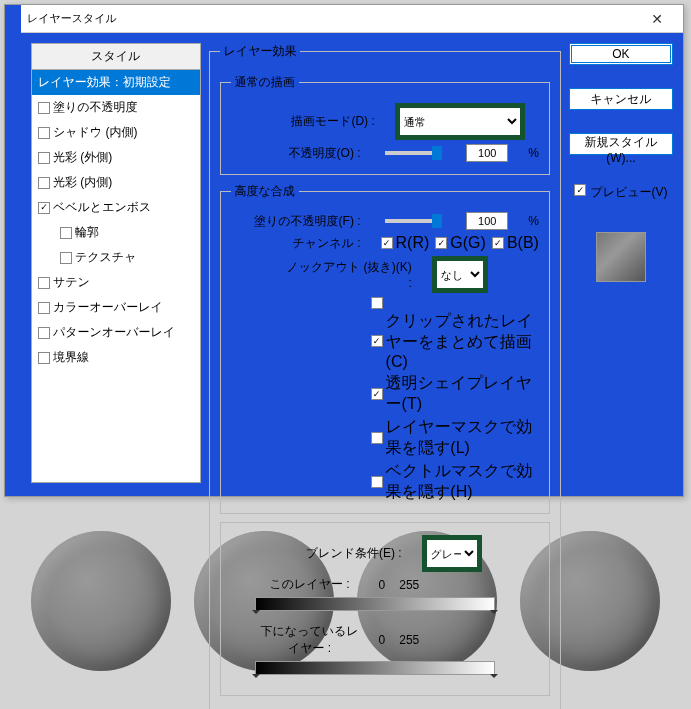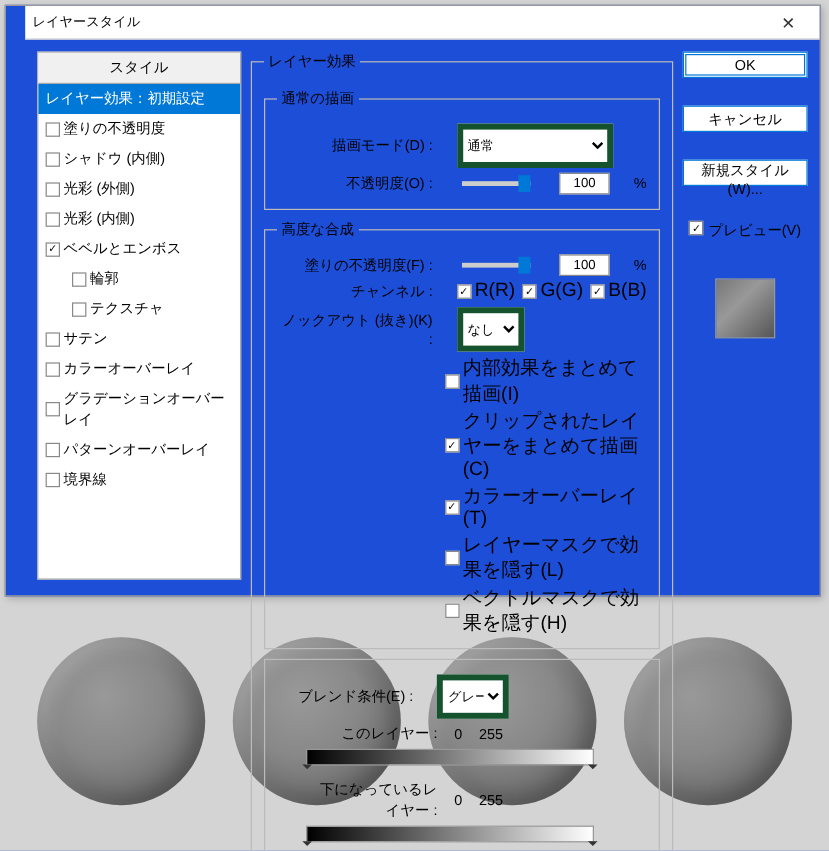--- a/index.html
+++ b/index.html
@@ -12,21 +12,21 @@
 .style-header { background: #F0F0F0; border-bottom: 1px solid #AAA; text-align: center; padding: 4px 0; font-size: 12px; }
 .style-item { padding: 4px 6px; display: flex; align-items: center; gap: 3px; font-size: 12px; }
 .style-item.selected { background: #0078D7; color: #FFF; }
 .style-item.indent { padding-left: 28px; }
 .chk { width: 12px; height: 12px; border: 1px solid #888; background: #FFF; display: inline-flex; align-items: center; justify-content: center; flex-shrink: 0; font-size: 9px; line-height: 1; }
 .chk.checked::after { content: "✓"; color: #000; }
 .center { flex: 1; }
 fieldset { border: 1px solid #BBB; padding: 8px 10px; margin-bottom: 8px; font-size: 12px; }
 legend { padding: 0 4px; font-size: 12px; }
 .inner-fs { margin-top: 6px; }
-.row { display: flex; align-items: center; margin: 4px 0; gap: 20px; }
+.row { display: flex; align-items: center; margin: 4px 0; gap: 20px; justify-content: center; }
 .row-label { width: 130px; text-align: right; font-size: 12px; }
 .slider { flex: 1; max-width: 100px; height: 4px; background: #CCC; position: relative; margin: 0 4px; }
 .slider-thumb { position: absolute; right: 0; top: -5px; width: 10px; height: 14px; background: #0078D7; }
 .num-input { width: 42px; height: 18px; border: 1px solid #888; text-align: center; font-size: 11px; background: #FFF; }
 select { height: 37px; font-size: 11px; border: 5px solid #14532d; background: #FFF; }
 .channels { display: flex; gap: 6px; align-items: center; }
 .chk-label { display: flex; align-items: center; gap: 3px; font-size: 16px; }
 .blend-range { width: 240px; height: 14px; background: linear-gradient(to right, #000, #FFF); border: 1px solid #999; margin: 4px 0; position: relative; }
 .tri { position: absolute; bottom: -8px; width: 0; height: 0; border: 4px solid transparent; border-top-color: #333; }
 .tri.left { left: -4px; }
@@ -34,21 +34,21 @@
 .right-col { width: 110px; display: flex; flex-direction: column; gap: 23px; align-items: center; }
 .btn { width: 104px; height: 22px; border: 1px solid #0078D7; background: #FFF; font-size: 12px; cursor: pointer; text-align: center; }
 .btn.ok { outline: 1px solid #0078D7; outline-offset: -3px; }
 .preview-chk { display: flex; align-items: flex-start; gap: 4px; margin-top: 6px; font-size: 12px; }
 .preview-thumb { width: 50px; height: 50px; margin-top: 8px; background: linear-gradient(135deg, #777 0%, #999 40%, #555 100%); border: 1px solid #999; }
 .spheres { display: flex; justify-content: space-around; padding: 30px 20px; }
 .sphere { width: 140px; height: 140px; border-radius: 50%; background: radial-gradient(circle at 40% 35%, #999 0%, #888 40%, #666 80%, #555 100%); box-shadow: inset -6px -6px 18px rgba(0,0,0,0.25), inset 6px 6px 14px rgba(255,255,255,0.25); }
 .advcomp-checks { margin-left: 140px; }
 .advcomp-checks .chk-label { margin: 2px 0; }
 .range-row { display: flex; align-items: center; gap: 14px; margin: 2px 0 2px 24px; font-size: 12px; }
-.range-row .lbl { width: 110px; text-align: right; }
+.range-row .lbl { width: 110px; text-align: center; }
 .range-wrap { margin-left: 24px; width: 240px; position: relative; margin-bottom: 12px; }
 </style>
 </head>
 <body>
 
 <div class="dialog">
   <div class="titlebar">
     <span>レイヤースタイル</span>
     <div class="close-btn">
         <span>✕</span>
@@ -93,24 +93,20 @@
           <div class="style-item">
             <span class="chk"></span>
             <span>サテン</span>
           </div>
           <div class="style-item">
             <span class="chk"></span>
             <span>カラーオーバーレイ</span>
           </div>
           <div class="style-item">
             <span class="chk"></span>
-            <span>グラデーションオーバーレイ</span>
-          </div>
-          <div class="style-item">
-            <span class="chk"></span>
             <span>パターンオーバーレイ</span>
           </div>
           <div class="style-item">
             <span class="chk"></span>
             <span>境界線</span>
           </div>
         </div>
     </div>
 
     <div class="center">
@@ -159,29 +155,28 @@
                 </label>
             </div>
           </div>
           <div class="row">
             <span class="row-label">ノックアウト (抜き)(K) :</span>
             <select style="width:56px"><option>なし</option></select>
           </div>
           <div class="advcomp-checks" id="adv-checks">
               <label class="chk-label">
                 <span class="chk"></span>
-                <span>内部効果をまとめて描画(I)</span>
               </label>
               <label class="chk-label">
                 <span class="chk checked"></span>
                 <span>クリップされたレイヤーをまとめて描画(C)</span>
               </label>
               <label class="chk-label">
                 <span class="chk checked"></span>
-                <span>カラーオーバーレイ(T)</span>
+                <span>透明シェイプレイヤー(T)</span>
               </label>
               <label class="chk-label">
                 <span class="chk"></span>
                 <span>レイヤーマスクで効果を隠す(L)</span>
               </label>
               <label class="chk-label">
                 <span class="chk"></span>
                 <span>ベクトルマスクで効果を隠す(H)</span>
               </label>
             </div>

